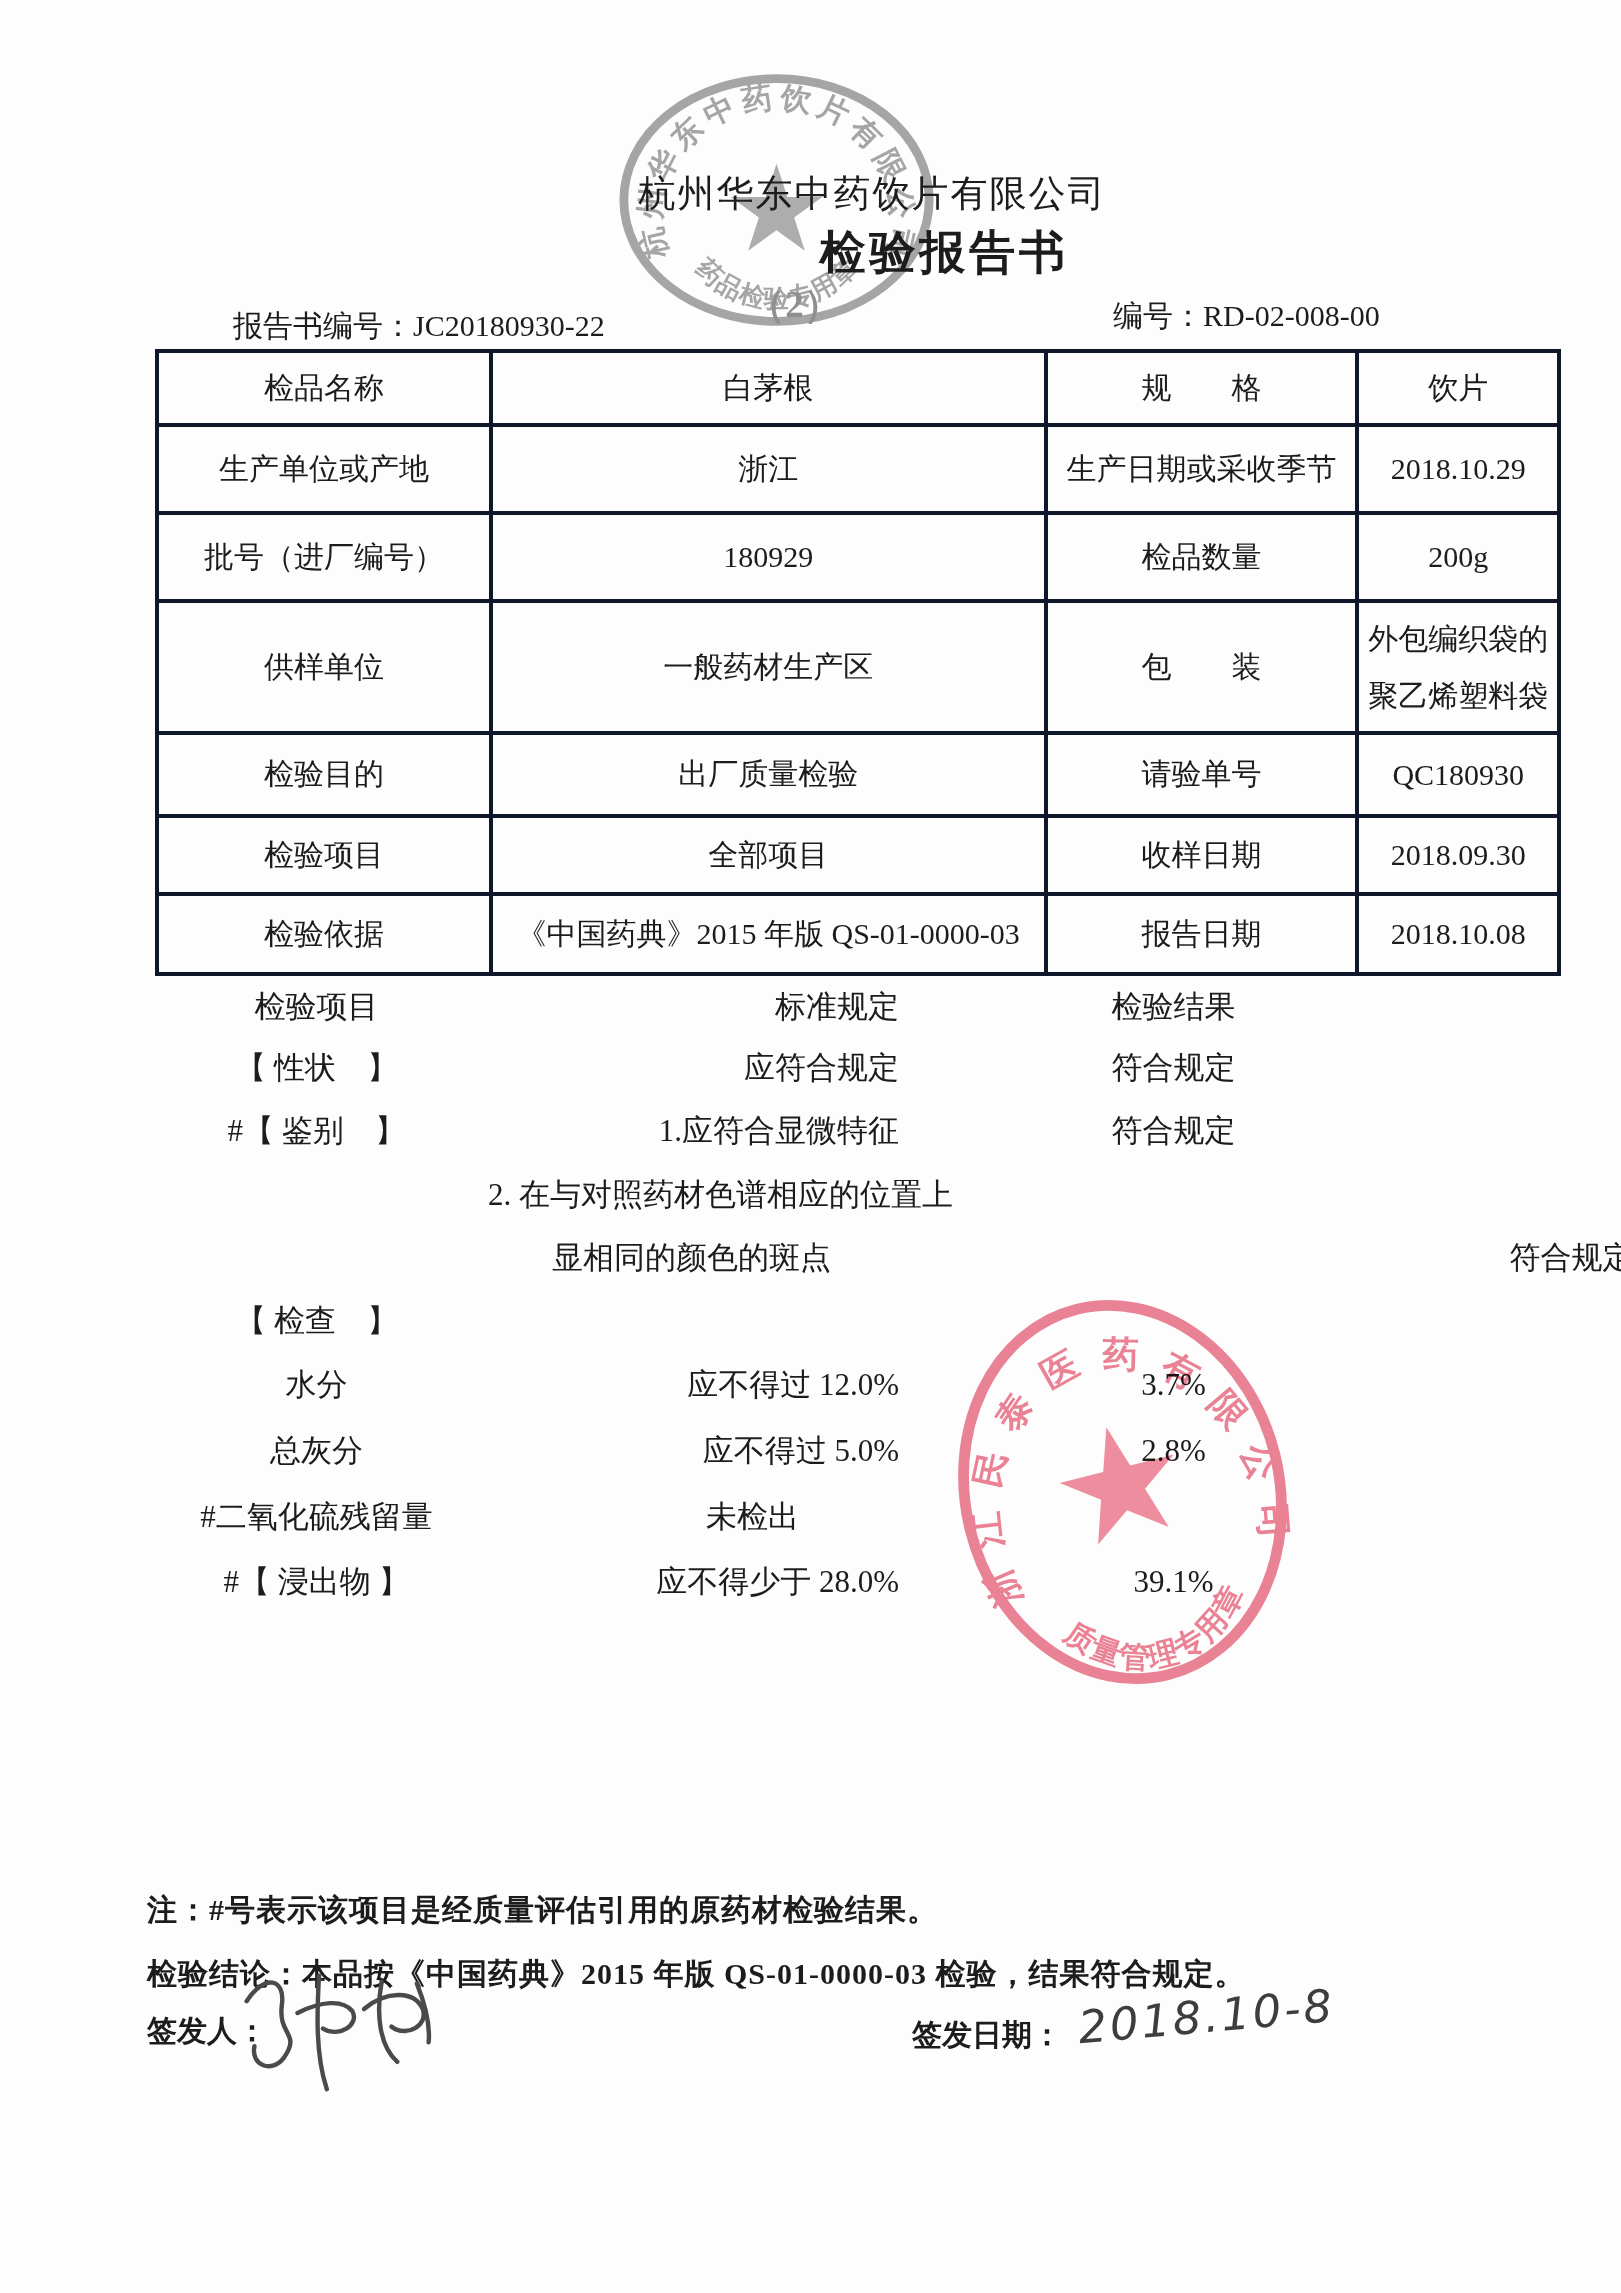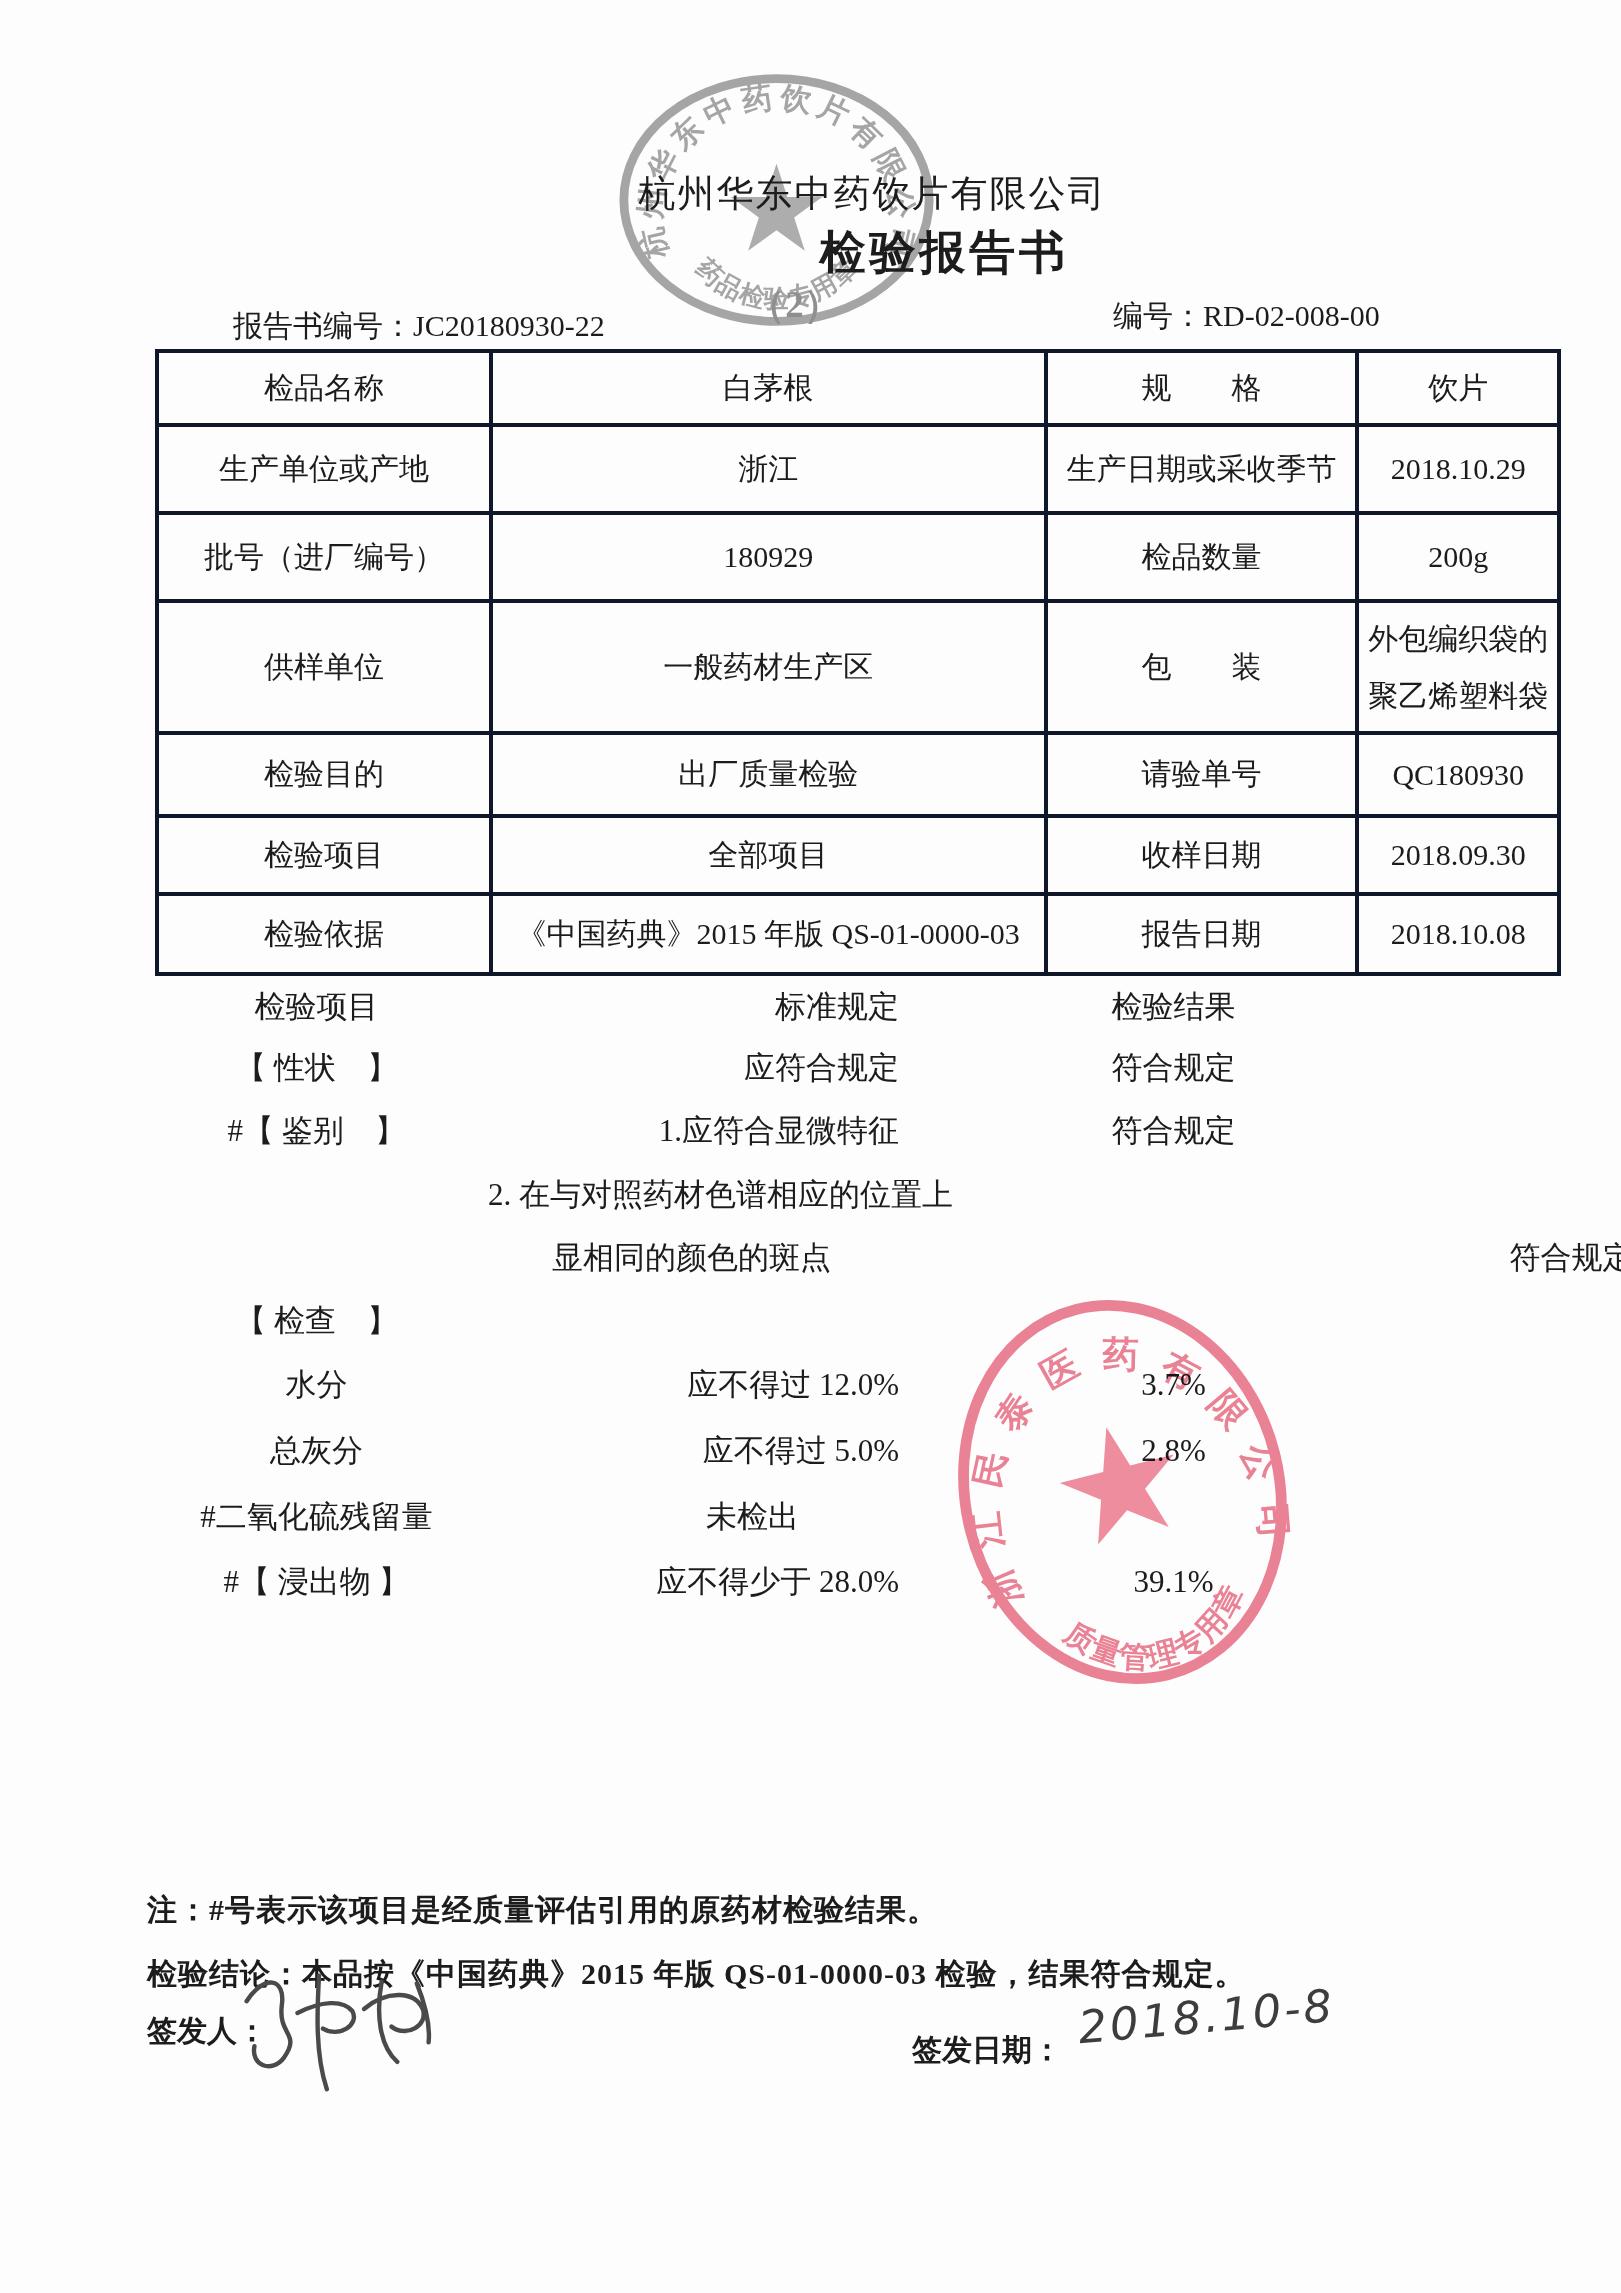--- a/index.html
+++ b/index.html
@@ -63,21 +63,21 @@
   .col-std{width:421px;text-align:right;flex:0 0 auto;}
   .col-res{width:549px;text-align:center;flex:0 0 auto;}
   .col-wide{width:745px;text-align:left;flex:0 0 auto;}
   .h62{height:61px;} .h64{height:63px;} .h66{height:65px;} .h68{height:67px;}
   .ind1{padding-left:333px;} .ind2{padding-left:397px;}
 
   
   .note-line{left:147px;top:1890px;font-size:30px;font-weight:600;letter-spacing:1px;z-index:2;}
   .conclusion-line{left:147px;top:1954px;font-size:30px;font-weight:600;letter-spacing:1px;z-index:2;}
   .issuer-label{left:147px;top:2011px;font-size:30px;font-weight:600;z-index:2;}
-  .date-label{left:912px;top:2015px;font-size:30px;font-weight:600;z-index:2;margin-top:15px;}
+  .date-label{left:912px;top:2015px;font-size:30px;font-weight:600;z-index:2;}
   .handwritten-date{
     left:1078px;top:1990px;font-size:45px;color:#3d3d3d;
     font-family:"DejaVu Sans",sans-serif;font-style:italic;
     transform:rotate(-5deg);letter-spacing:2.9px;z-index:2;
   }
   #signature{left:225px;top:1964px;z-index:2;}
 </style>
 </head>
 <body>
 

